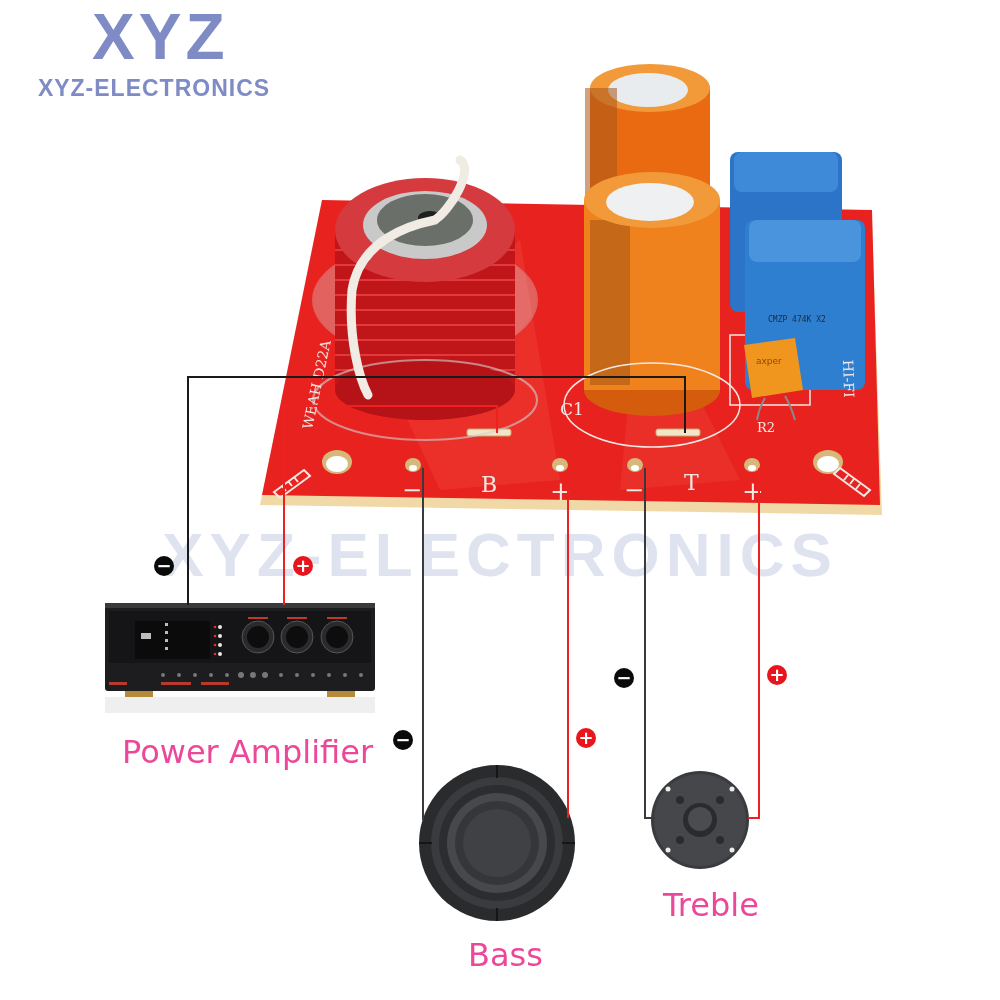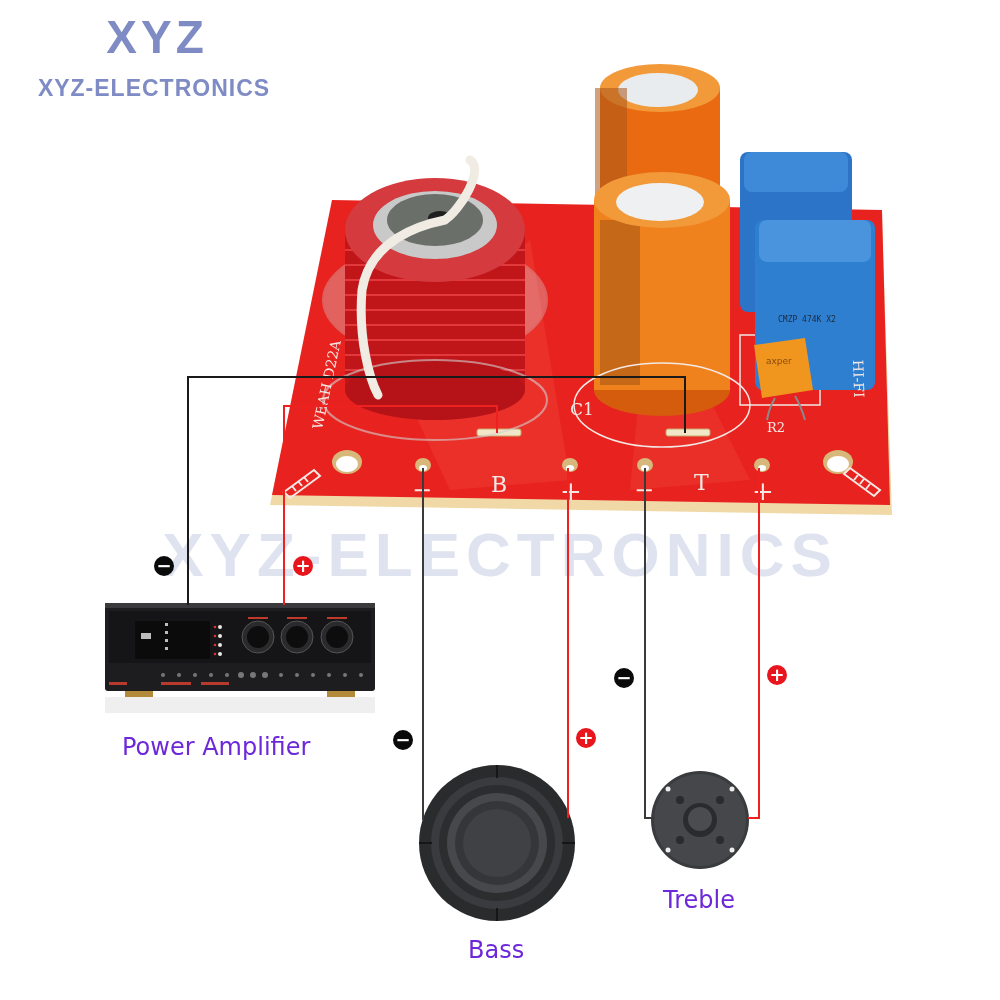--- a/index.html
+++ b/index.html
@@ -2,21 +2,21 @@
 <html><head>
 <meta charset="utf-8">
 <style>
   html, body { margin: 0; padding: 0; background: #ffffff; }
   body { width: 1000px; height: 1000px; position: relative; overflow: hidden;
          font-family: "DejaVu Sans", sans-serif; }
   .abs { position: absolute; }
 
   
   .logo-main { left: 92px; top: 10px; width: 130px; text-align: center;
-    font-family: "Liberation Sans", sans-serif; font-weight: 900; font-size: 46px;
+    font-family: "Liberation Sans", sans-serif; font-weight: 900; font-size: 64px;
     letter-spacing: 4px; color: #7f8bc4; line-height: 54px; }
   .logo-sub { left: 18px; top: 74px; width: 272px; text-align: center;
     font-family: "Liberation Sans", sans-serif; font-weight: 900; font-size: 23px;
     letter-spacing: 1px; color: #7f8bc4; line-height: 28px; }
 
   
   .watermark { left: 150px; top: 520px; width: 700px; text-align: center;
     font-family: "Liberation Sans", sans-serif; font-weight: 900; font-size: 62px;
     letter-spacing: 6px; color: #dfe3ef; line-height: 70px; z-index: 1; }
 
@@ -35,35 +35,35 @@
   .badge.neg { background: #0a0a0a; }
   .badge.pos { background: #e8151c; }
 
   
   .amp { left: 105px; top: 603px; width: 270px; height: 110px; z-index: 4; }
 
   
   .spk { z-index: 4; }
 
   
-  .label { font-family: "DejaVu Sans", sans-serif; font-size: 24px; color: #6d28d9;
+  .label { font-family: "DejaVu Sans", sans-serif; font-size: 32px; color: #ec4899;
     z-index: 6; white-space: nowrap; }
 
   
   .silk { font-family: "DejaVu Serif", serif; color: #f4e8e4; z-index: 3; }
 </style>
 </head>
 <body>
 
 <div class="abs logo-main">XYZ</div>
 <div class="abs logo-sub">XYZ-ELECTRONICS</div>
 
 <div class="abs watermark">XYZ-ELECTRONICS</div>
 
-<div class="abs board" style="left:270px; top:60px; width:630px; height:470px;">
+<div class="abs board" style="left:260px; top:60px; width:630px; height:470px;">
   <svg width="630" height="470" viewBox="0 0 630 470">
 
     <polygon points="62,150 612,160 622,455 0,445" fill="#f0d9a6"></polygon>
     <polygon points="62,140 612,150 620,445 2,435" fill="#e8231f"></polygon>
 
     <polygon points="120,300 260,180 300,420 180,430" fill="#f04a3f" opacity="0.35"></polygon>
     <polygon points="380,220 480,420 360,430" fill="#f04a3f" opacity="0.3"></polygon>
 
     <g>
       <ellipse cx="77" cy="402" rx="15" ry="12" fill="#d7b77a"></ellipse>

